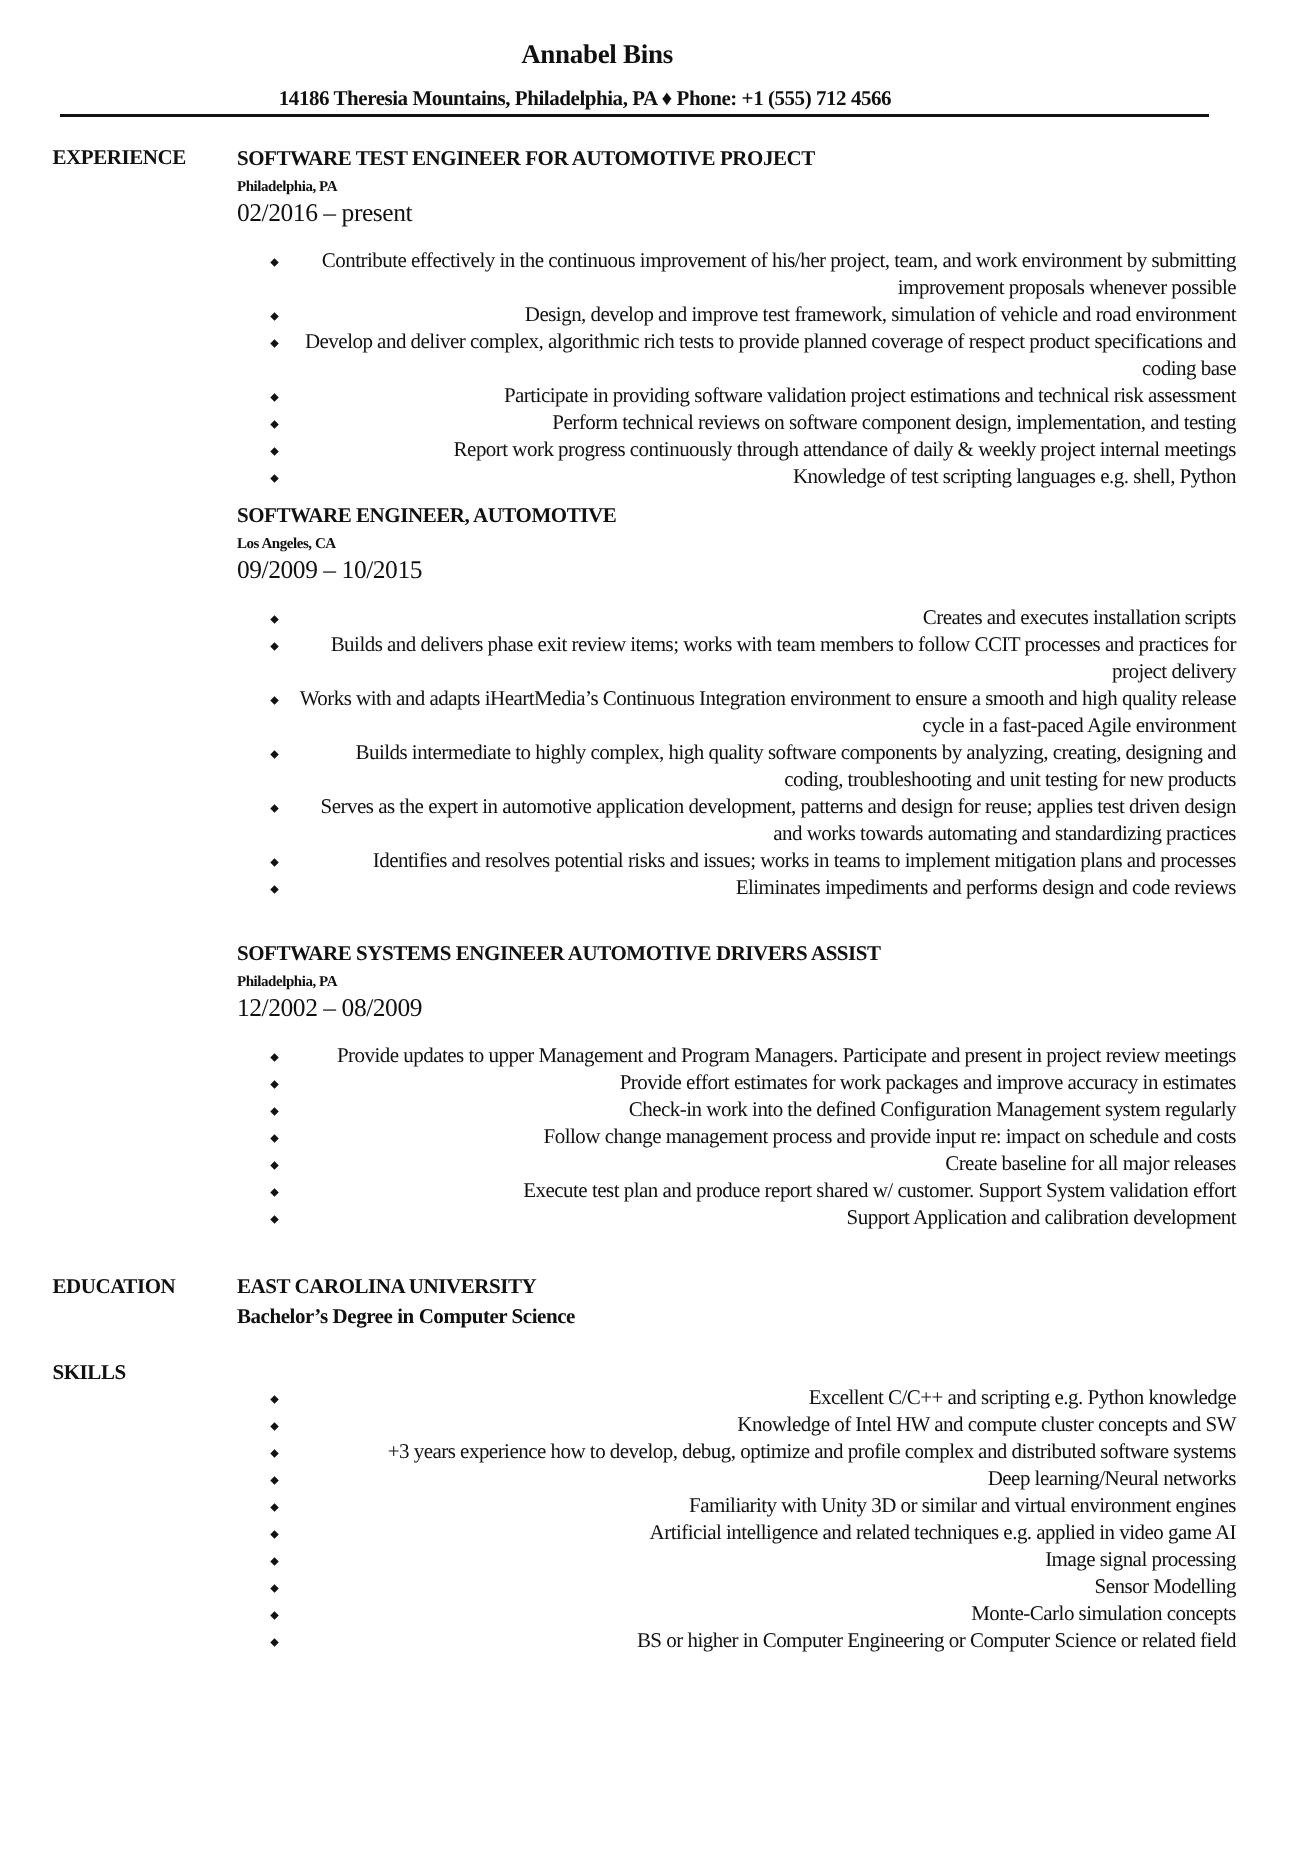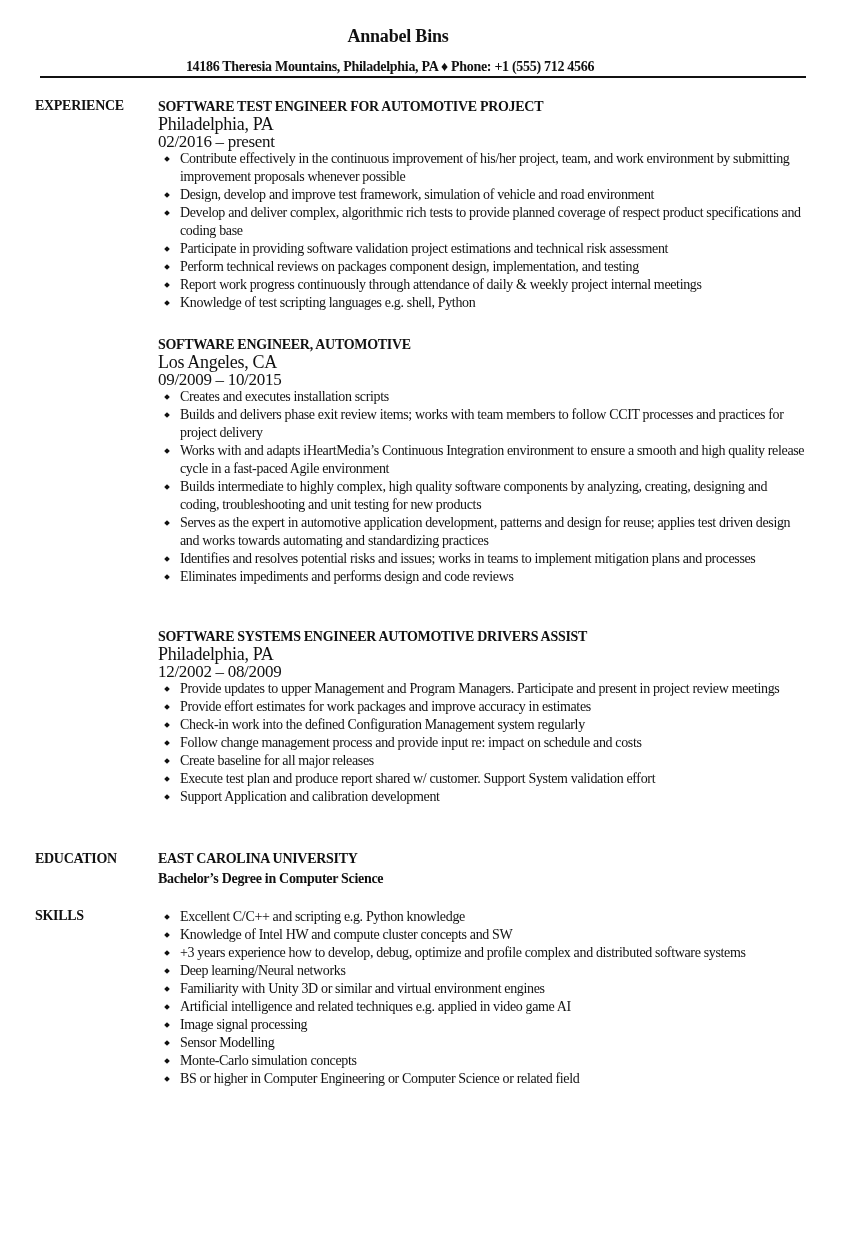--- a/index.html
+++ b/index.html
@@ -19,24 +19,24 @@
   .rule {
     position: absolute; top: 76px; left: 40px; width: 766px; height: 2px; background: #111;
   }
   .section { position: absolute; left: 0; width: 860px; }
   .sec-label {
     position: absolute; left: 35px; top: 0;
     font-size: 14px; font-weight: bold; letter-spacing: -0.3px;
   }
   .sec-body { position: absolute; left: 158px; top: 0; width: 660px; }
   .job-title { font-size: 14px; font-weight: bold; line-height: 18px; letter-spacing: -0.3px; }
-  .job-loc { font-size: 18px; font-weight: normal; line-height: 17px; letter-spacing: -0.3px; }
+  .job-loc { font-size: 10px; font-weight: bold; line-height: 17px; letter-spacing: -0.3px; }
   .job-date { font-size: 17px; line-height: 17px; letter-spacing: -0.3px; }
   ul.bullets {
-    margin: 0; padding: 0; list-style: none;
+    margin: 16px; padding: 0; list-style: none; text-align: right;
   }
   ul.bullets li {
     position: relative; padding-left: 22px; font-size: 14px; line-height: 18px;
     letter-spacing: -0.35px; width: 628px;
   }
   ul.bullets li .dot {
     position: absolute; left: 7px; top: 7px; width: 4px; height: 4px; background: #111;
     transform: rotate(45deg);
   }
   .edu-title { font-size: 14px; font-weight: bold; line-height: 20px; letter-spacing: -0.3px; }
@@ -55,21 +55,21 @@
 
     <div style="position:absolute; top:0; left:0;">
       <div class="job-title">SOFTWARE TEST ENGINEER FOR AUTOMOTIVE PROJECT</div>
       <div class="job-loc">Philadelphia, PA</div>
       <div class="job-date">02/2016 – present</div>
       <ul class="bullets">
         <li><span class="dot"></span><span>Contribute effectively in the continuous improvement of his/her project, team, and work environment by submitting improvement proposals whenever possible</span></li>
         <li><span class="dot"></span><span>Design, develop and improve test framework, simulation of vehicle and road environment</span></li>
         <li><span class="dot"></span><span>Develop and deliver complex, algorithmic rich tests to provide planned coverage of respect product specifications and coding base</span></li>
         <li><span class="dot"></span><span>Participate in providing software validation project estimations and technical risk assessment</span></li>
-        <li><span class="dot"></span><span>Perform technical reviews on packages component design, implementation, and testing</span></li>
+        <li><span class="dot"></span><span>Perform technical reviews on software component design, implementation, and testing</span></li>
         <li><span class="dot"></span><span>Report work progress continuously through attendance of daily &amp; weekly project internal meetings</span></li>
         <li><span class="dot"></span><span>Knowledge of test scripting languages e.g. shell, Python</span></li>
       </ul>
     </div>
 
     <div style="position:absolute; top:238px; left:0;">
       <div class="job-title">SOFTWARE ENGINEER, AUTOMOTIVE</div>
       <div class="job-loc">Los Angeles, CA</div>
       <div class="job-date">09/2009 – 10/2015</div>
       <ul class="bullets">

